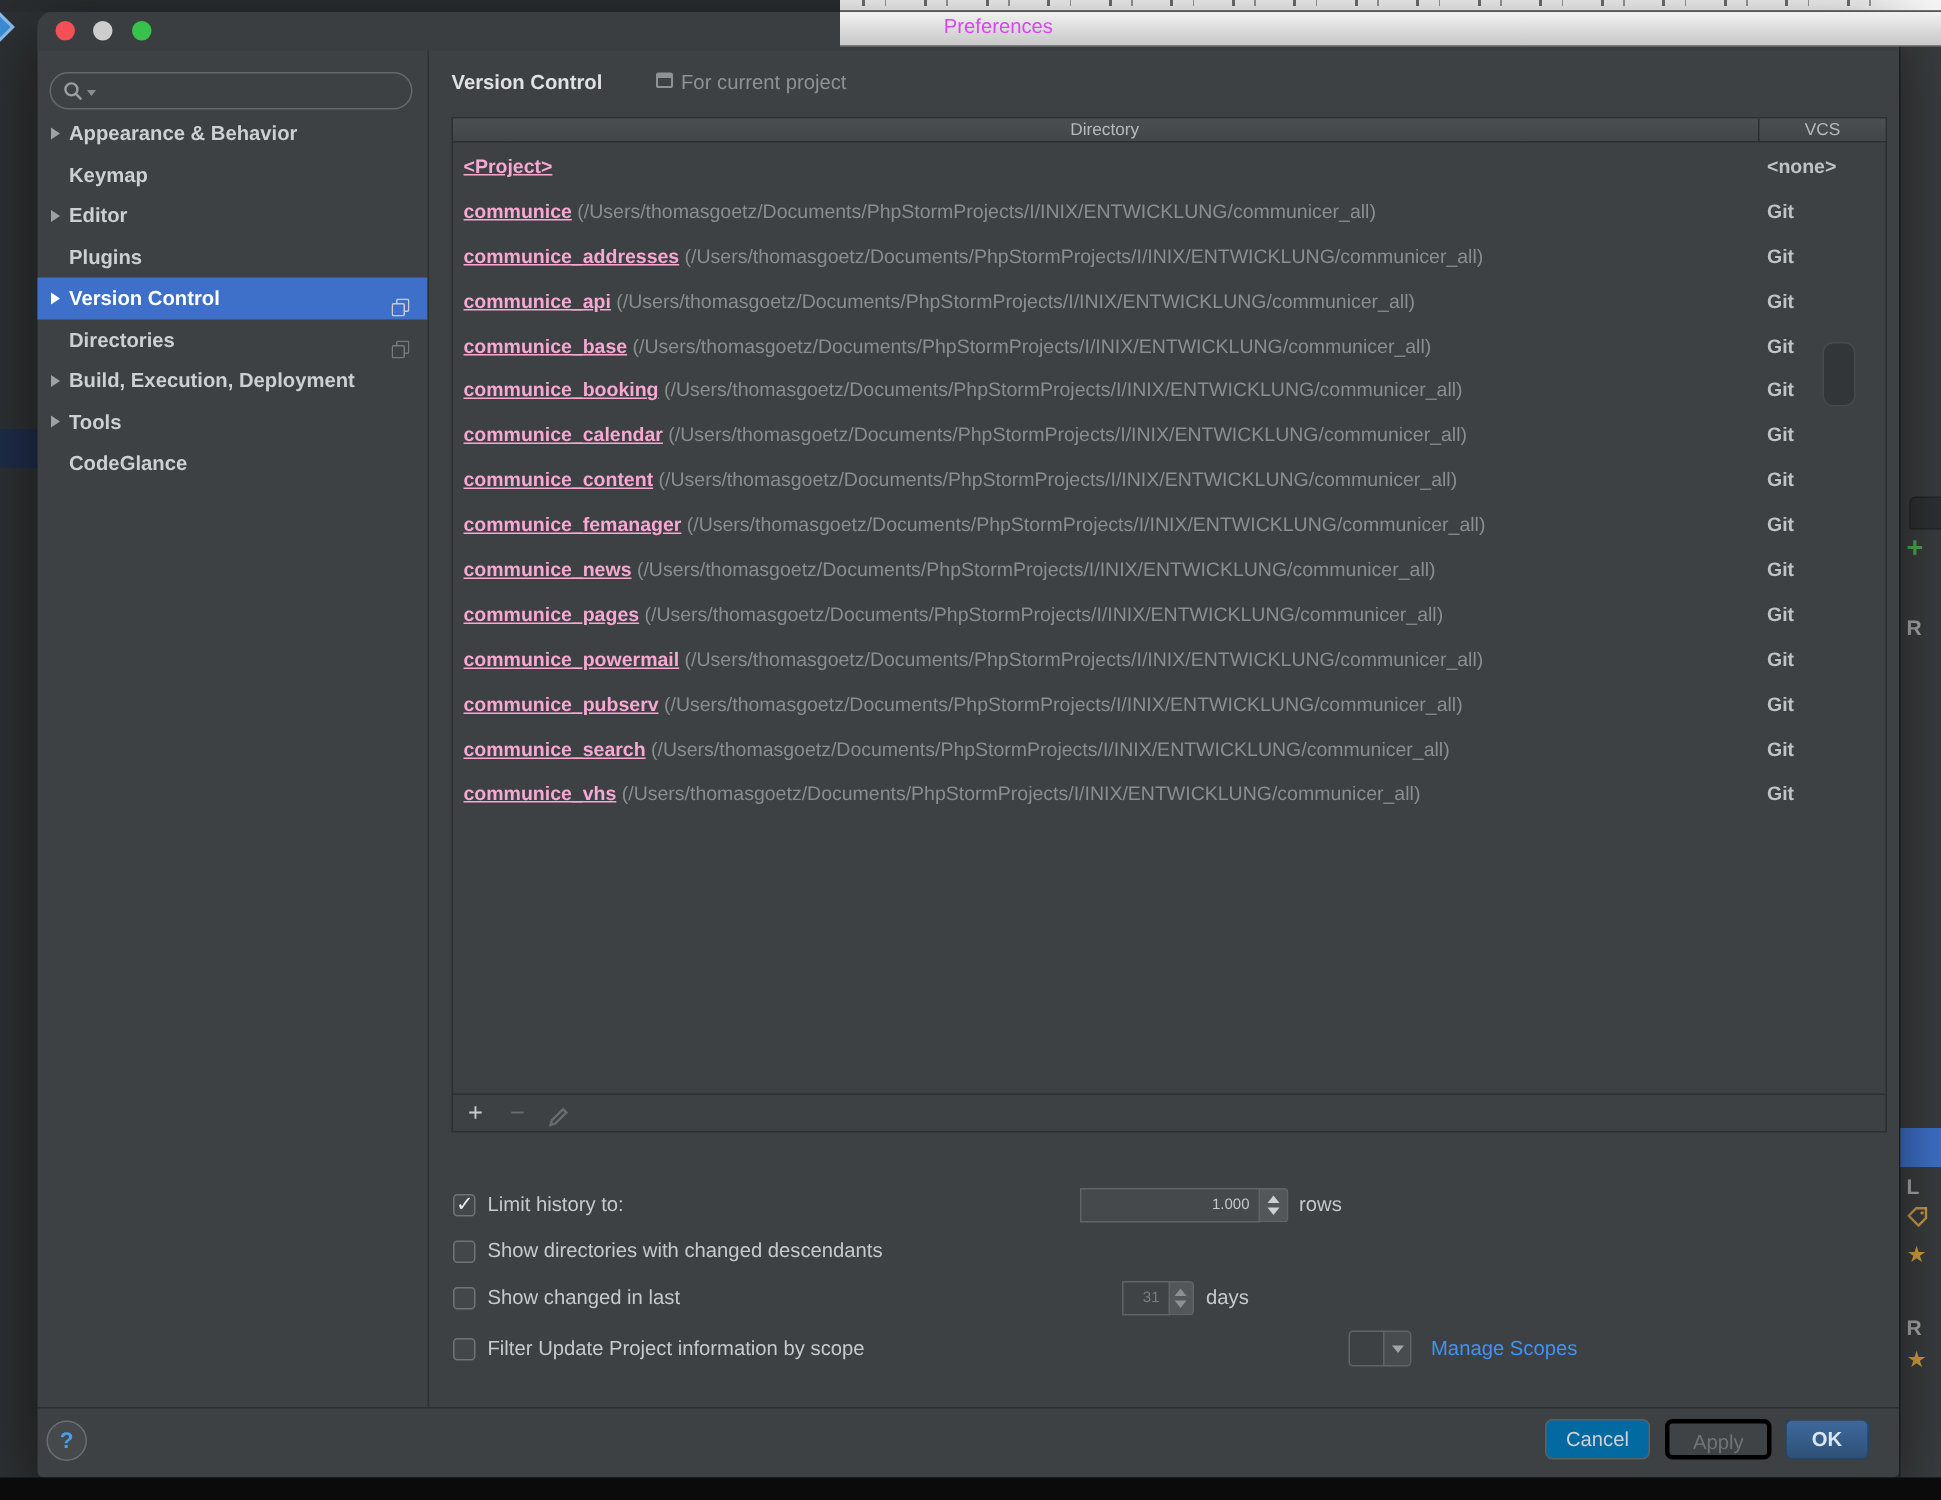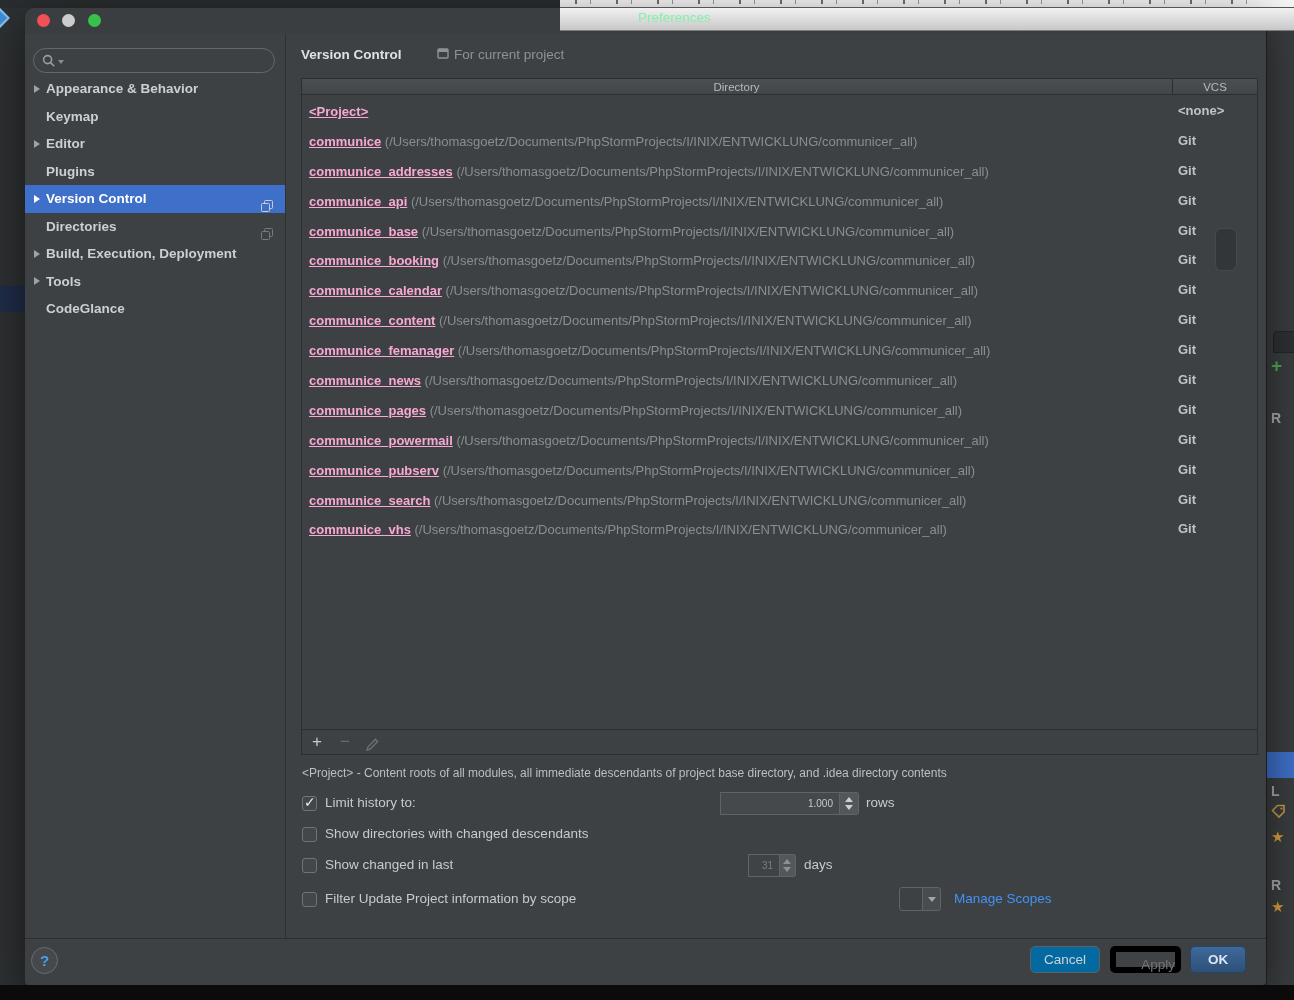--- a/index.html
+++ b/index.html
@@ -27,22 +27,22 @@
   .bottom-strip { position:absolute; left:0; top:985px; width:1294px; height:15px; background:#0b0b0b; }
 
   
   .top-dark { position:absolute; left:0; top:0; width:560px; height:8px; background:#2a2d2f; }
   .band-white { position:absolute; left:560px; top:0; width:734px; height:7px; background:#f6f6f6; }
   .band-white .ticks { position:absolute; left:4px; top:0; width:700px; height:4px;
        background:repeating-linear-gradient(90deg, transparent 0 11px, #6f6f6f 11px 13px, transparent 13px 26px, #9a9a9a 26px 27px, transparent 27px 41px); }
   .band-light { position:absolute; left:560px; top:7px; width:734px; height:24px;
        background:linear-gradient(#f1f1f1,#c8c8c8); border-top:1px solid #555;
        border-bottom:1px solid #7d7d7d; z-index:40; }
-  .band-title { position:absolute; left:638px; top:10px; width:90px; text-align:left;
-       font-size:13.5px; color:#86efac; z-index:41; }
+  .band-title { position:absolute; left:612px; top:10px; width:90px; text-align:right;
+       font-size:13.5px; color:#d946ef; z-index:41; }
 
   
   .dialog { position:absolute; left:25px; top:8px; width:1241px; height:977px; background:#3d4143;
             border-radius:10px 10px 4px 4px; box-shadow:0 12px 44px rgba(0,0,0,.55); }
   .titlebar { position:absolute; left:0; top:0; width:100%; height:26px; background:#3b3e40;
               border-radius:10px 10px 0 0; }
   .tl { position:absolute; top:6px; width:13px; height:13px; border-radius:50%; }
   .tl.red   { left:12px; background:#f25056; }
   .tl.gray  { left:37px; background:#cdcdcd; }
   .tl.green { left:63px; background:#39c24b; }
@@ -121,21 +121,21 @@
   .link { position:absolute; left:652px; top:1px; color:#4292f4; cursor:pointer; white-space:nowrap; }
 
   
   .footer-line { position:absolute; left:0; top:930px; width:100%; height:1px; background:#2c2f31; }
   .helpbtn { position:absolute; left:6px; top:939px; width:27px; height:27px; border-radius:50%;
              background:#45494b; border:1px solid #6a6e70; color:#4a9df0; font-weight:bold;
              font-size:15px; text-align:center; line-height:25px; }
   .btn { position:absolute; top:938px; height:27px; border-radius:5px; font-size:13.5px;
          text-align:center; line-height:25px; }
   .btn-cancel { left:1005px; width:70px; background:#0369a1; border:1px solid #5e6163; color:#ced2d4; }
-  .btn-apply  { left:1085px; width:71px; background:#3f4345; border:6px solid #000000; color:#717476;text-align:right; }
+  .btn-apply  { left:1085px; width:71px; background:#3f4345; border:3px solid #000000; color:#717476; }
   .btn-ok     { left:1165px; width:56px; background:linear-gradient(#3e699c,#2e5077);
                 border:1px solid #24466b; color:#dbe6f2; font-weight:bold; }
 </style>
 </head>
 <body>
 
 <div id="stage">
 
   <div class="left-strip">
     <div class="left-diamond"></div>
@@ -259,21 +259,20 @@
         <div class="tb-ic tb-add">+</div>
         <div class="tb-ic tb-rem">−</div>
         <div class="tb-ic tb-edit">
           <svg width="15" height="15" viewBox="0 0 15 15">
             <path d="M2 13 L3 9.8 L10.4 2.4 L12.6 4.6 L5.2 12 Z" fill="none" stroke="#6a6d6f" stroke-width="1.5"></path>
           </svg>
         </div>
       </div>
     </div>
 
-    <div class="descr">&lt;Project&gt; - Content roots of all modules, all immediate descendants of project base directory, and .idea directory contents</div>
 
     <div class="optrow" style="top:786px;">
       <div class="cb checked"></div>
       <div class="optlabel">Limit history to:</div>
       <div class="numfield" style="left:418px; width:120px;">1.000</div>
       <div class="spin" style="left:538px;">
           <div class="up"></div>
           <div class="dn"></div>
         </div>
       <div class="suffix" style="left:564px;">rows</div>

